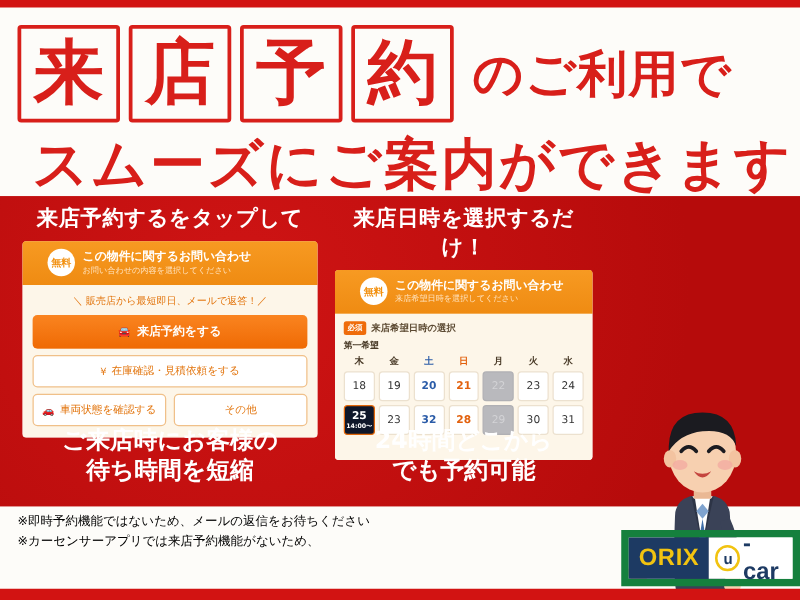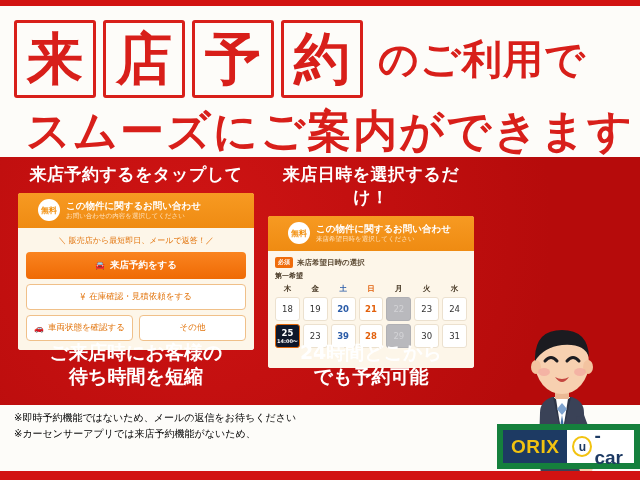--- a/index.html
+++ b/index.html
@@ -226,21 +226,21 @@
 
           <div class="cal-grid" style="margin-top:3px;">
             <div class="cell sel">
               <span>25</span>
               <span class="slot">14:00〜</span>
             </div>
             <div class="cell">
                 <span>23</span>
               </div>
             <div class="cell sat">
-                <span>39</span>
+                <span>32</span>
               </div>
             <div class="cell sun">
                 <span>28</span>
               </div>
             <div class="cell off">
                 <span>29</span>
               </div>
             <div class="cell">
                 <span>30</span>
               </div>

